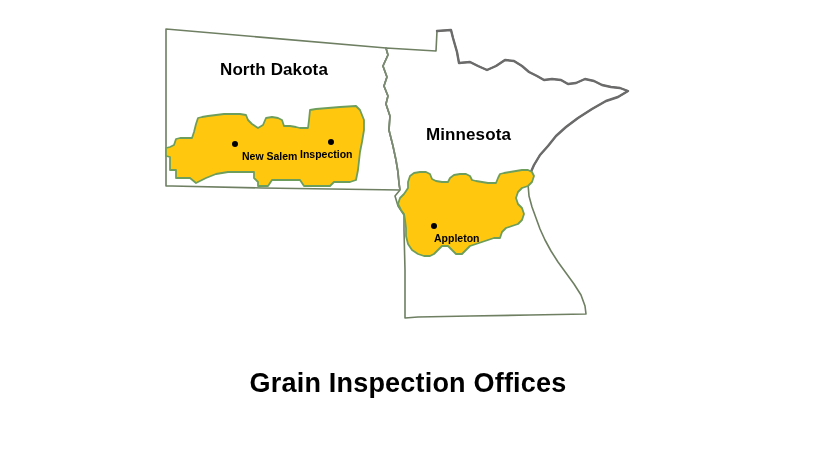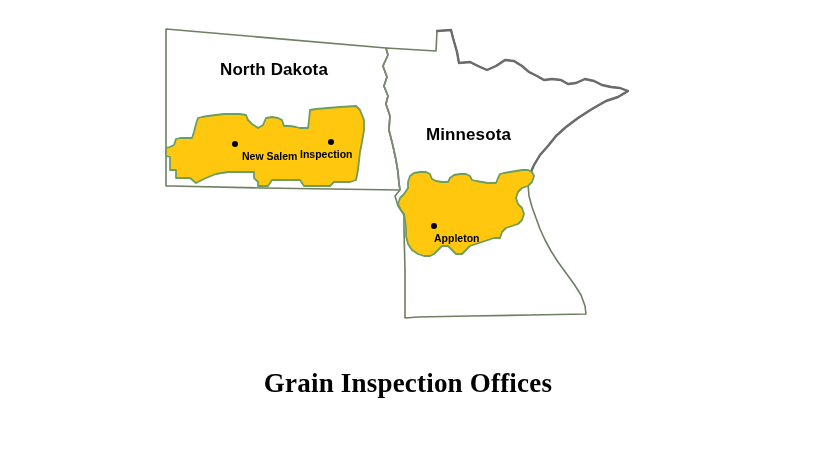--- a/index.html
+++ b/index.html
@@ -46,21 +46,21 @@
     height: 6px;
     background: #000000;
     border-radius: 50%;
   }
   #map-title {
     position: absolute;
     left: 0;
     top: 368px;
     width: 816px;
     text-align: center;
-    font-family: Liberation Serif, serif;
+    font-family: Liberation Sans, sans-serif;
     font-weight: bold;
     font-size: 27px;
     color: #000000;
     letter-spacing: 0.2px;
   }
 </style>
 </head>
 <body>
 
 <div id="canvas">

